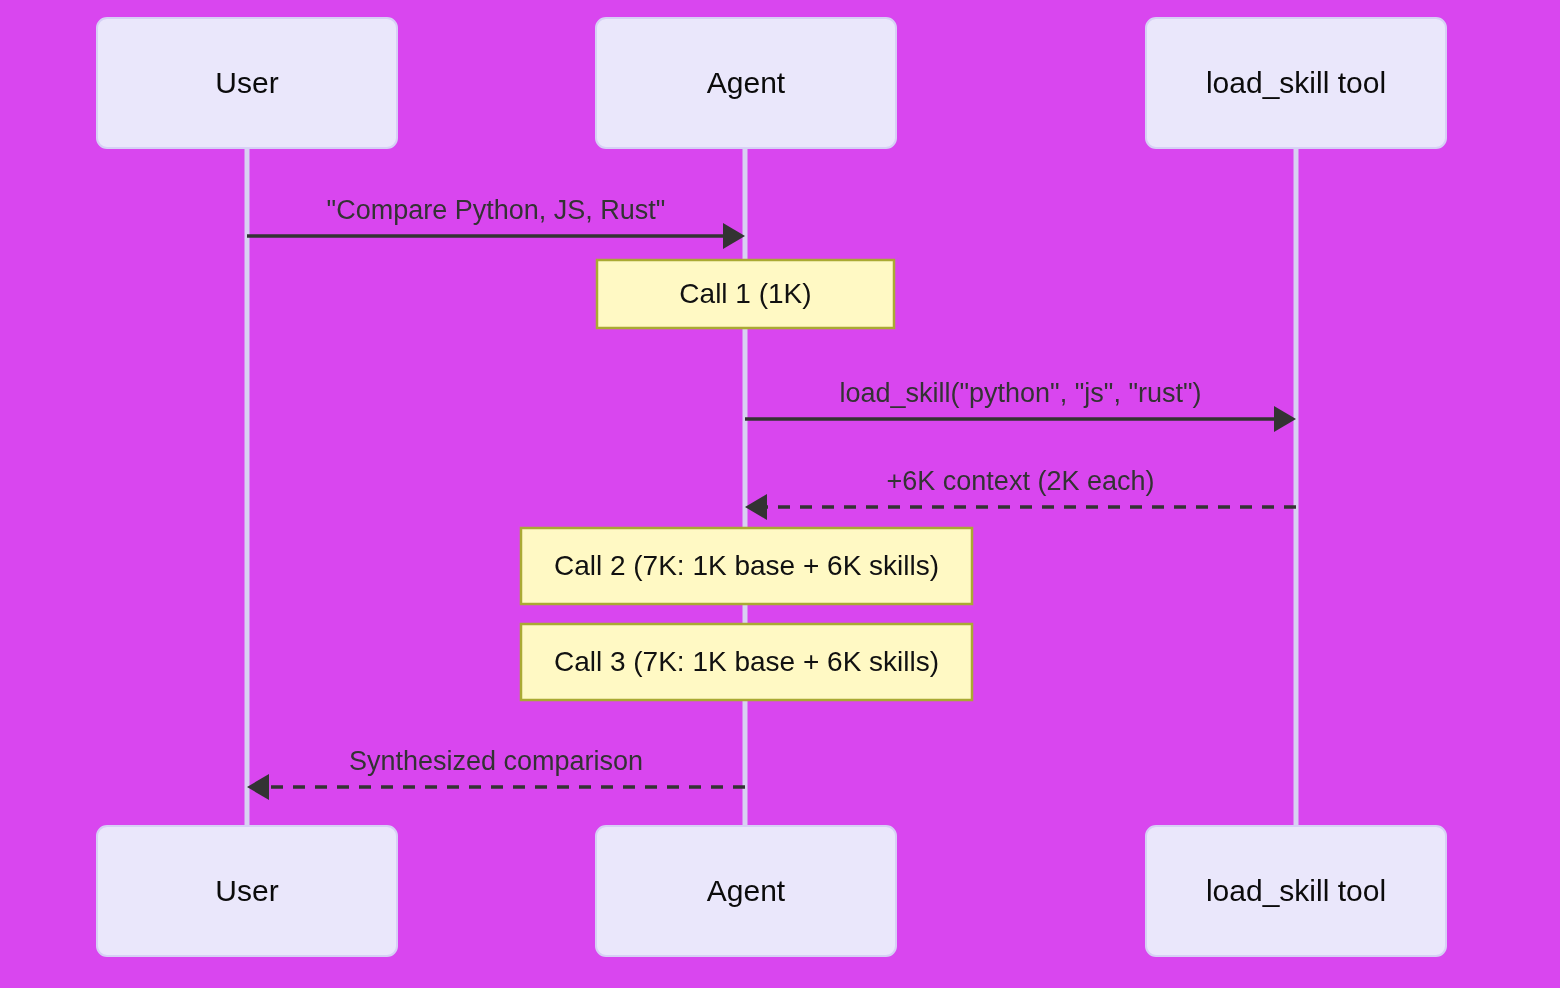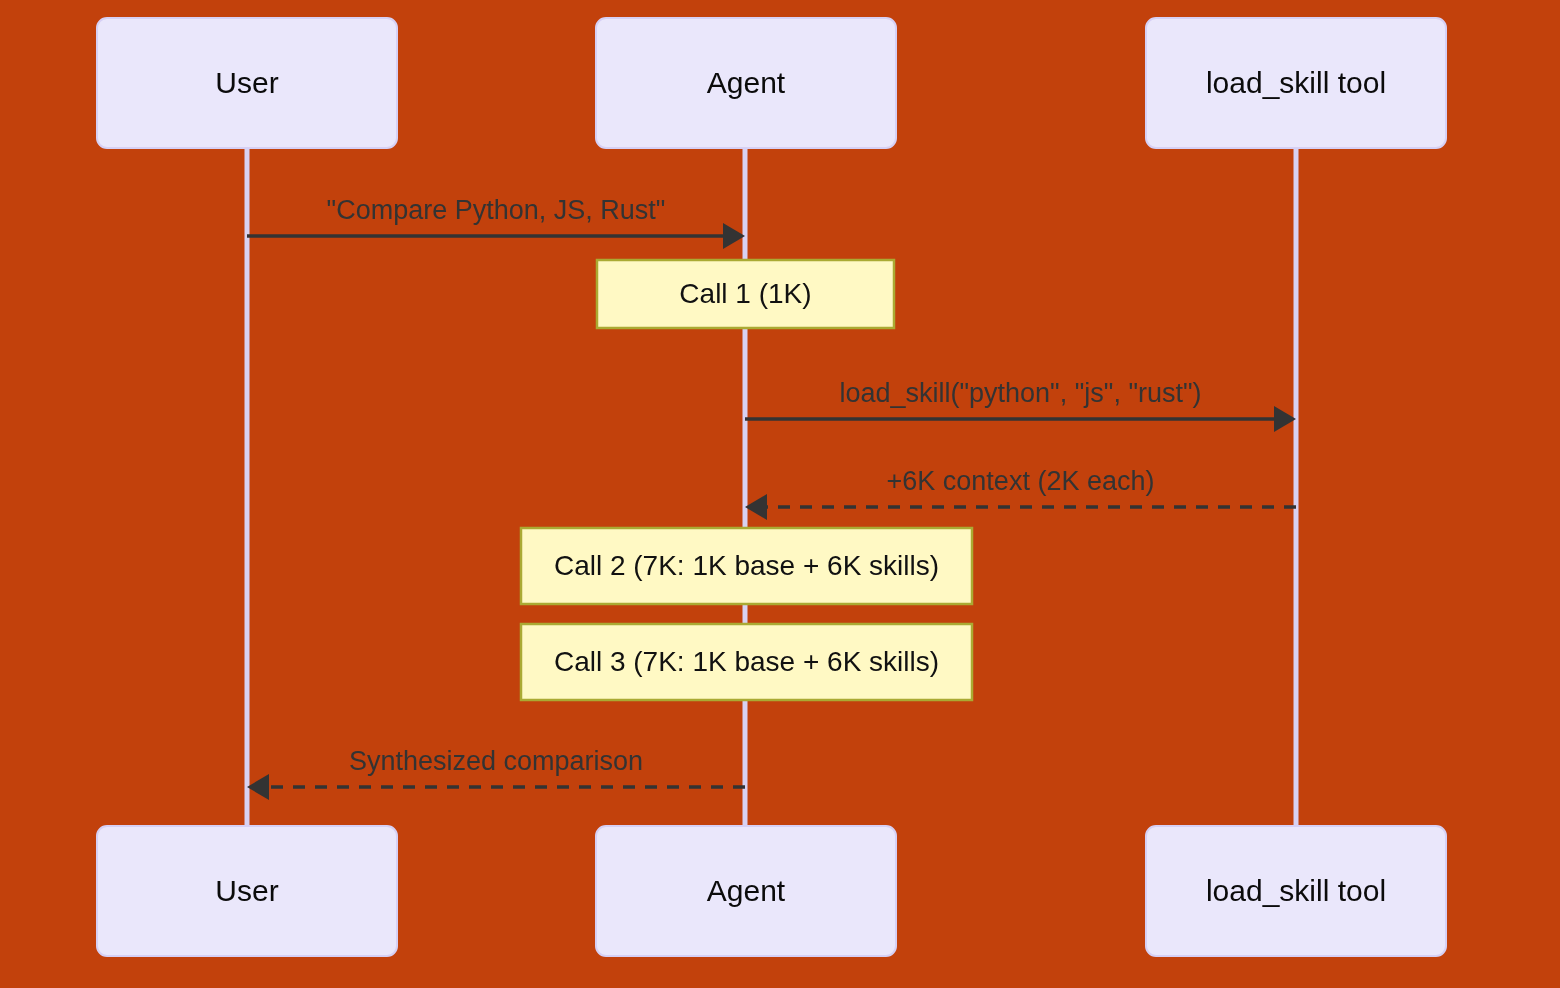--- a/index.html
+++ b/index.html
@@ -9,21 +9,21 @@
     background: #ffffff;
   }
   body {
     font-family: "Liberation Sans", sans-serif;
     -webkit-font-smoothing: antialiased;
   }
   #canvas {
     position: relative;
     width: 1560px;
     height: 988px;
-    background: #c2410c;
+    background: #d946ef;
     overflow: hidden;
   }
   svg#diagram {
     position: absolute;
     top: 0;
     left: 0;
     width: 1560px;
     height: 988px;
   }
   .lifeline {

